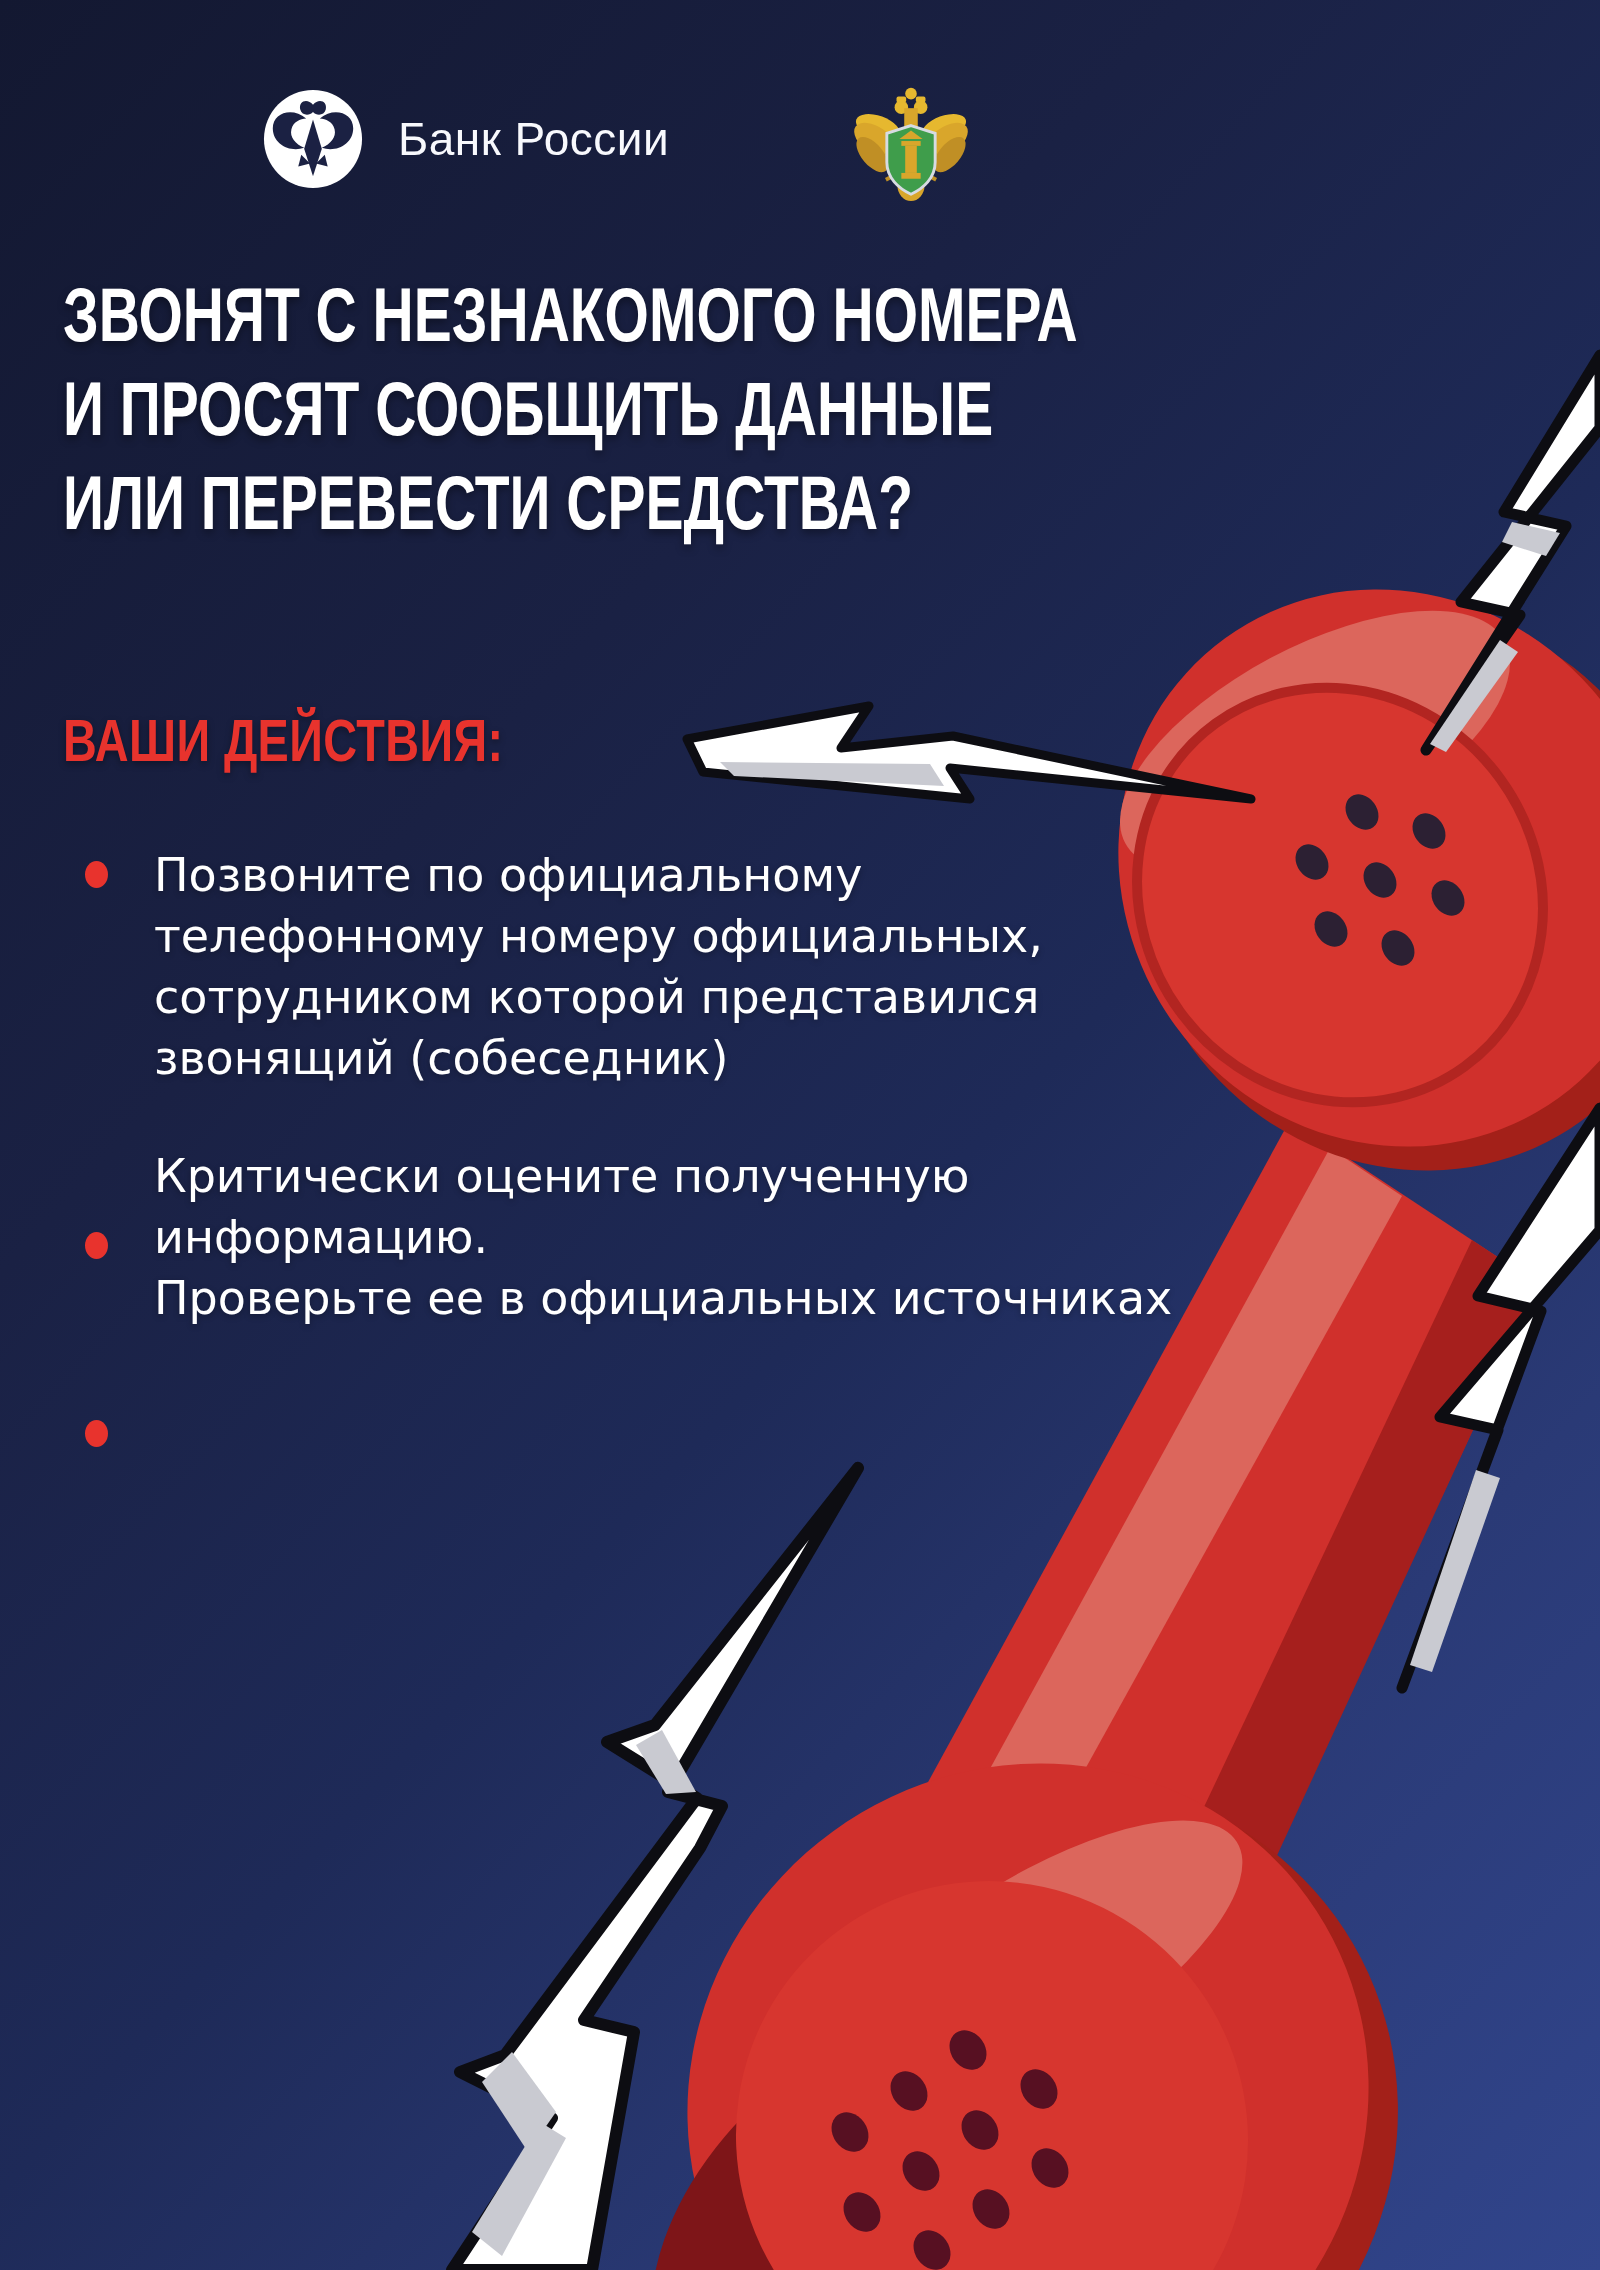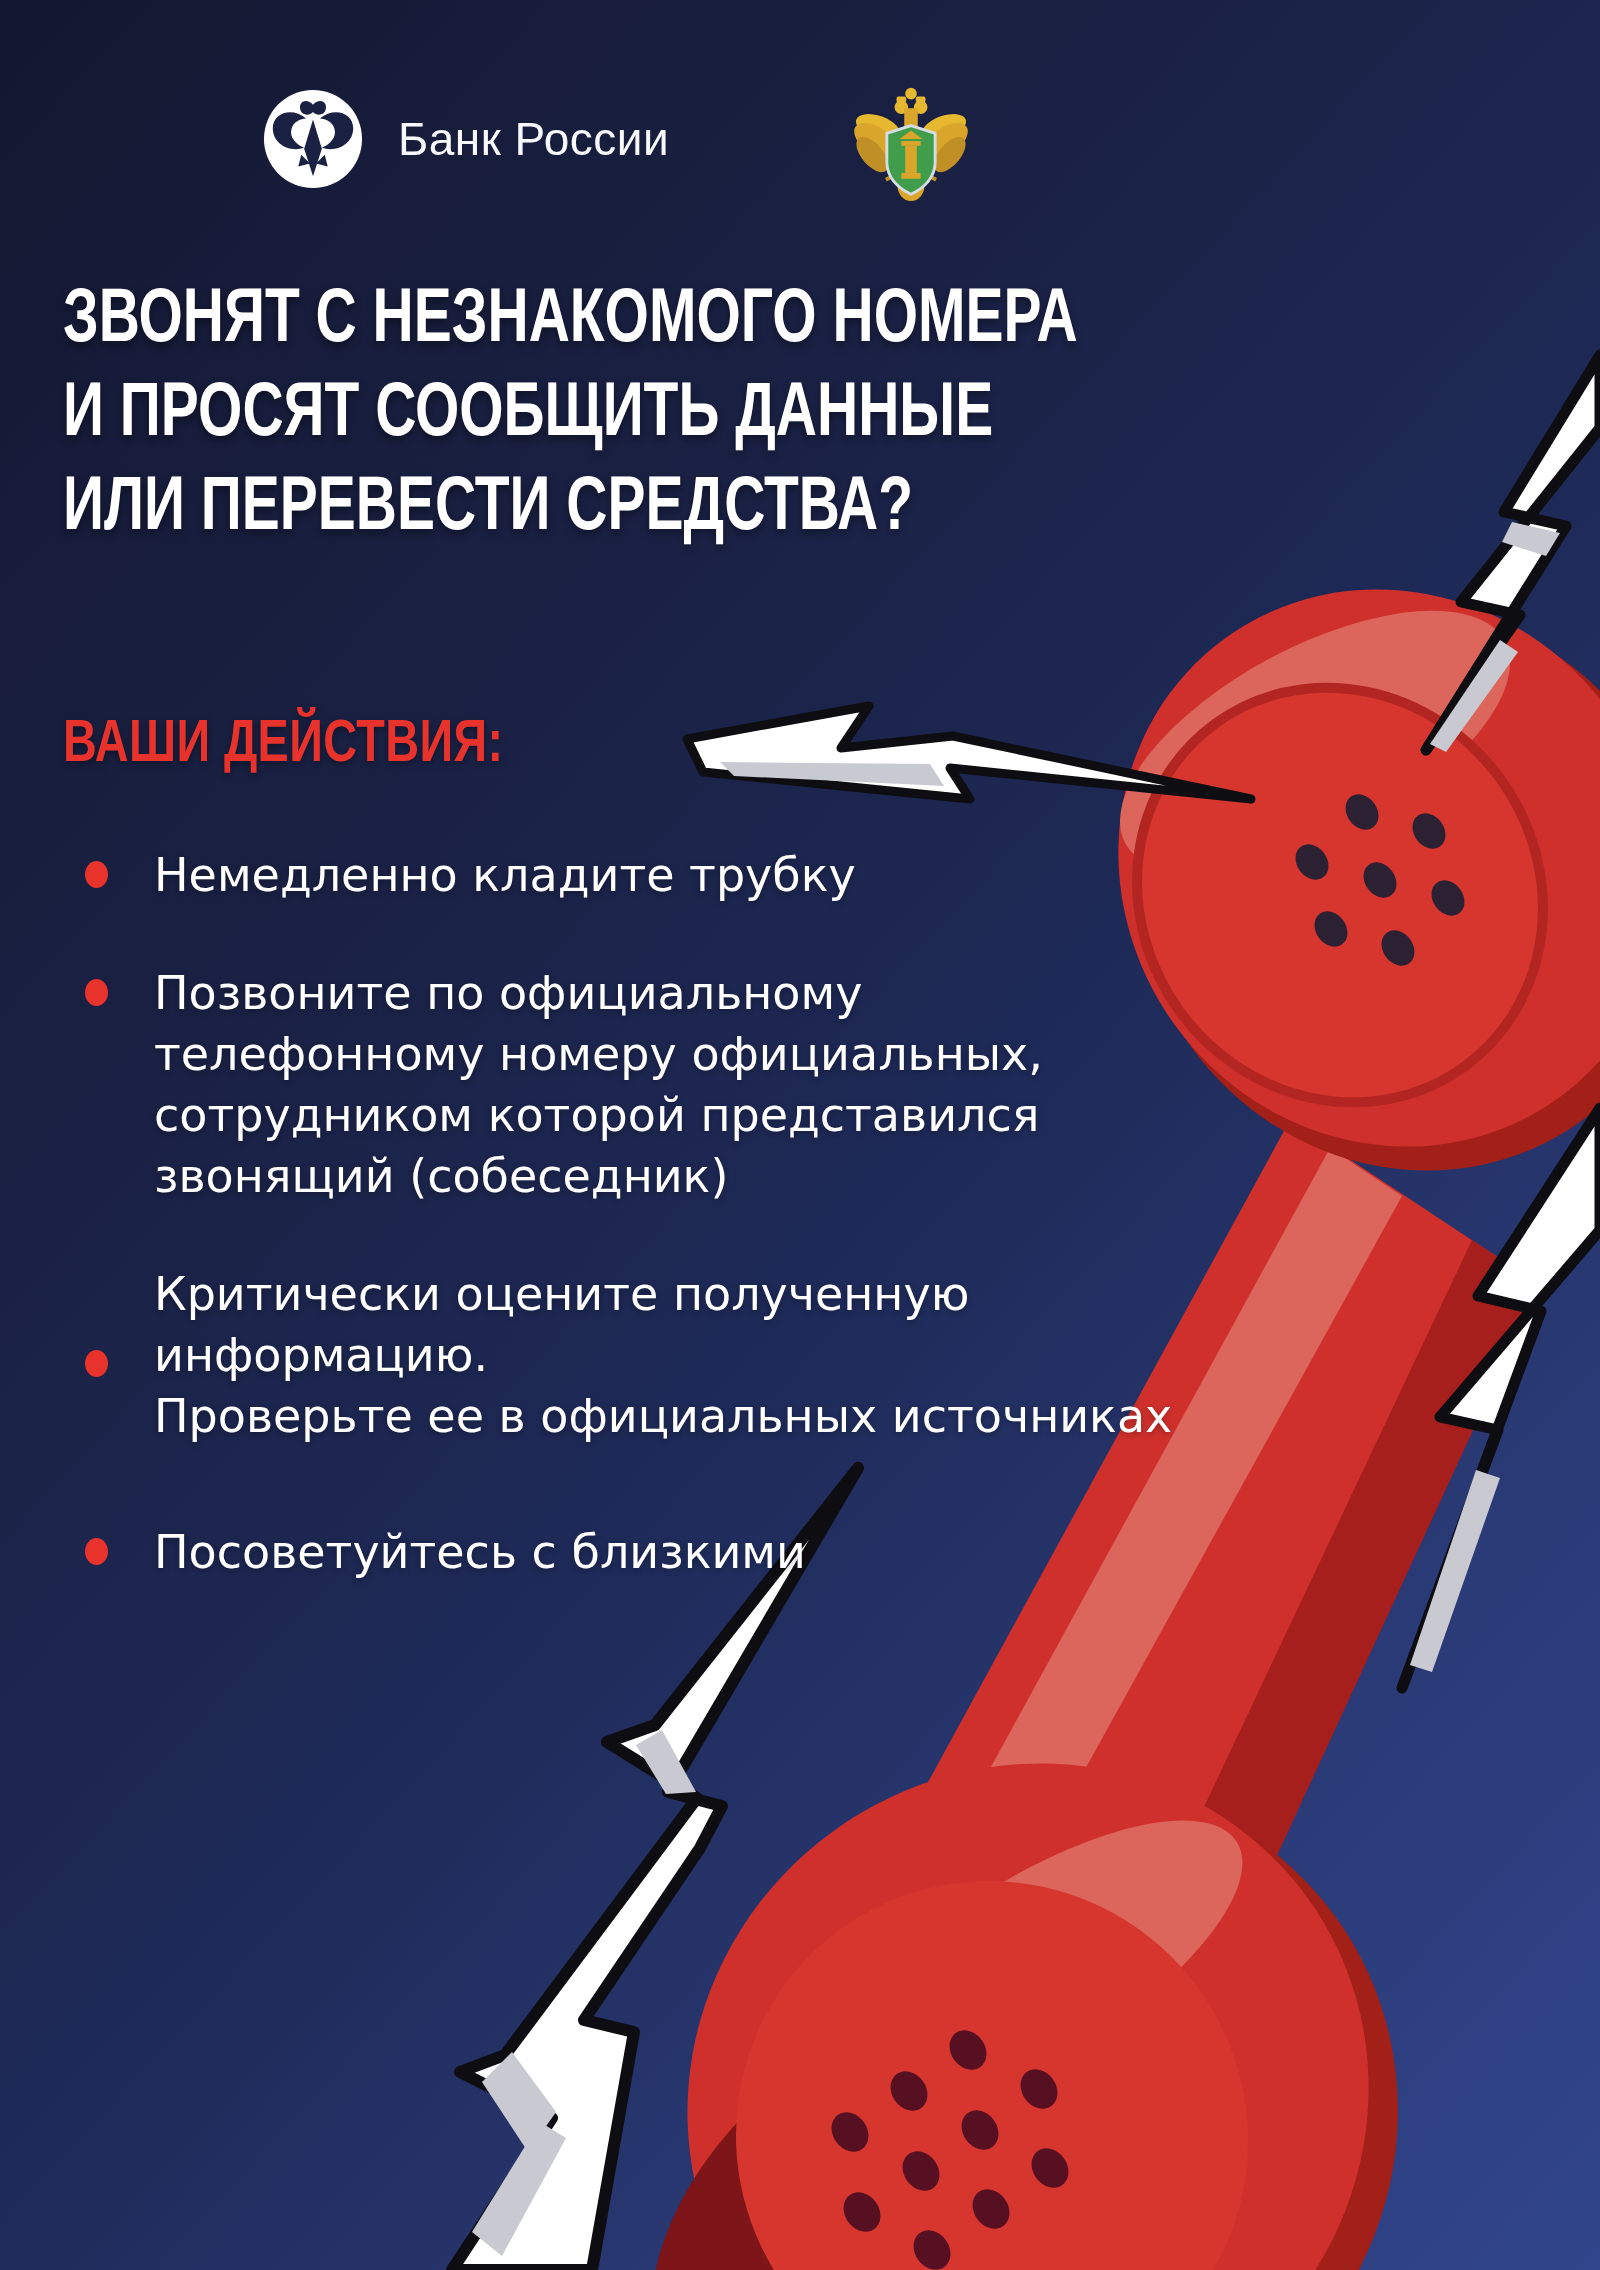--- a/index.html
+++ b/index.html
@@ -169,33 +169,28 @@
       <span>ЗВОНЯТ С НЕЗНАКОМОГО НОМЕРА</span>
       <span>И ПРОСЯТ СООБЩИТЬ ДАННЫЕ</span>
       <span>ИЛИ ПЕРЕВЕСТИ СРЕДСТВА?</span>
     </h1>
 
     <h2 class="actions-title">ВАШИ ДЕЙСТВИЯ:</h2>
 
     <ul class="actions-list">
       <li>
         <span class="dot"></span>
-        <span class="item-text">Немедленно кладите трубку</span>
-      </li>
-      <li>
-        <span class="dot"></span>
         <span class="item-text">Позвоните по официальному
 телефонному номеру официальных,
 сотрудником которой представился
 звонящий (собеседник)</span>
       </li>
       <li class="extra-gap">
         <span class="dot"></span>
         <span class="item-text">Критически оцените полученную информацию.
 Проверьте ее в официальных источниках</span>
       </li>
       <li>
         <span class="dot"></span>
-        <span class="item-text">Посоветуйтесь с близкими</span>
       </li>
     </ul>
   </div>
 </div>
 
 </body></html>

